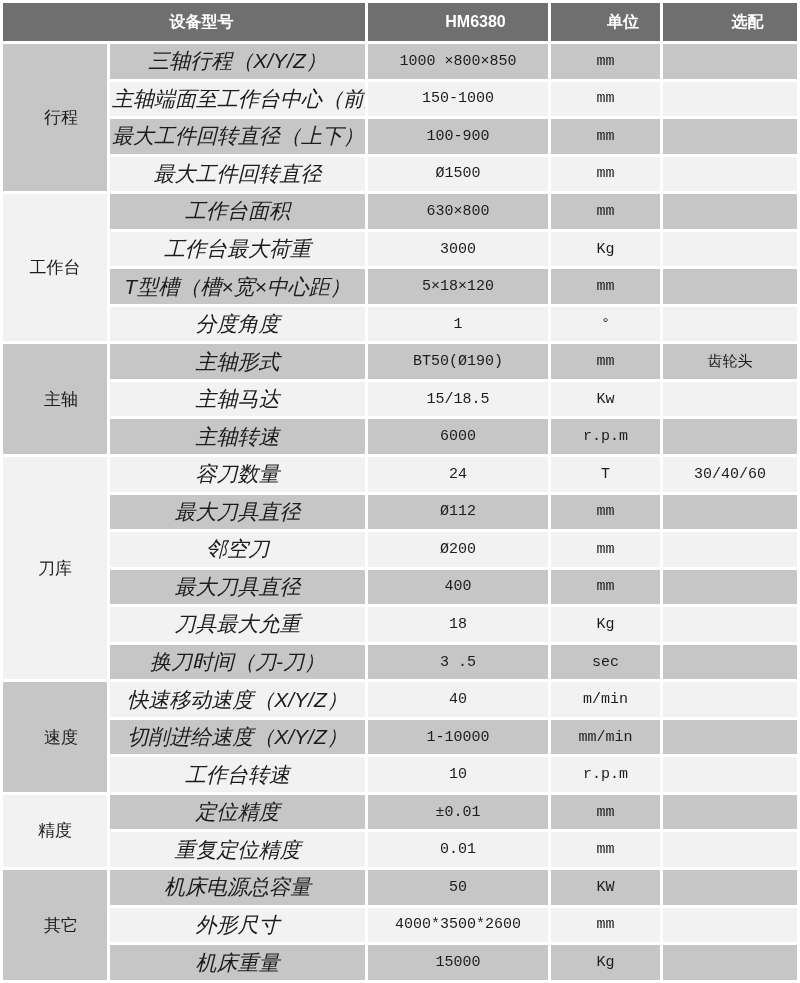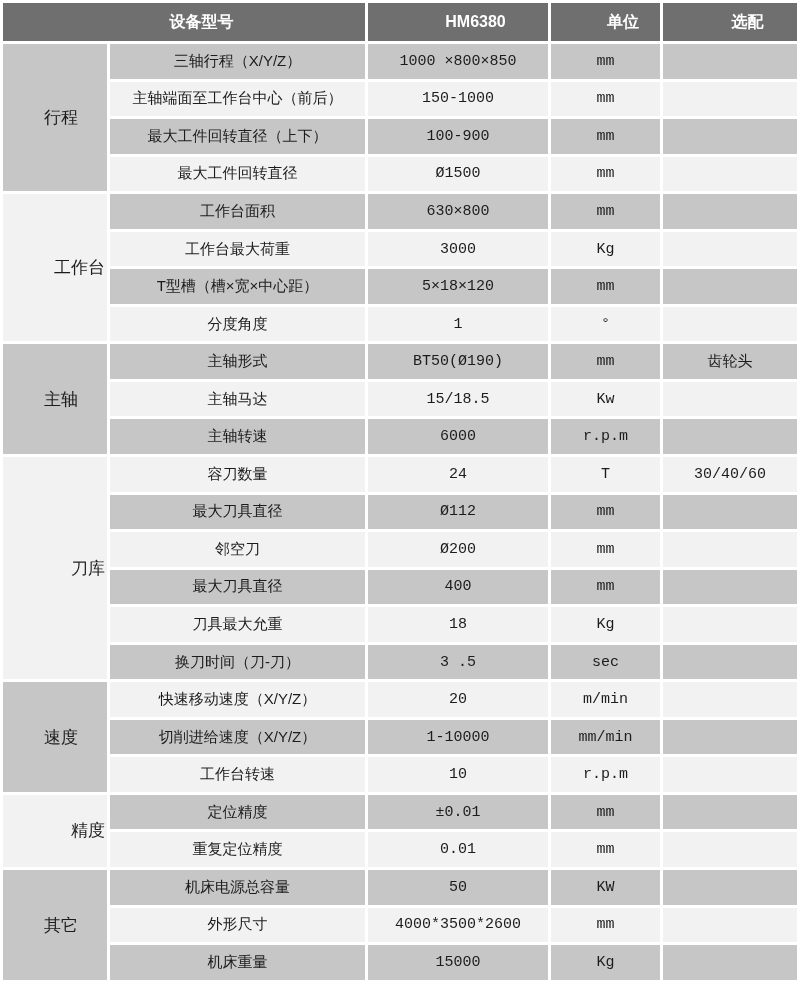--- a/index.html
+++ b/index.html
@@ -32,22 +32,22 @@
     background:var(--header-bg);
     color:var(--header-text);
     font-weight:bold;font-size:16px;
     font-family:"Liberation Sans",sans-serif;
     padding-left:37px;
   }
   .r-gray td{background:var(--row-dark);}
   .r-light td{background:var(--row-light);}
   td.group{font-size:17px;}
   td.g-gray{background:var(--row-dark) !important;padding-left:14px;}
-  td.g-light{background:var(--row-light) !important;text-align:right;}
-  td.label{font-size:15px;}
+  td.g-light{background:var(--row-light) !important;}
+  td.label{font-size:21px;font-style:italic;}
   td.value,td.unit,td.opt{
     font-family:"Liberation Mono","DejaVu Sans Mono",monospace;
     font-size:15px;
   }
 </style>
 </head>
 <body>
 
 <table>
   <colgroup>
@@ -173,21 +173,21 @@
     <tr class="r-gray">
       <td class="label">换刀时间（刀-刀）</td>
       <td class="value">3 .5</td>
       <td class="unit">sec</td>
       <td class="opt"></td>
     </tr>
 
     <tr class="r-light">
       <td class="group g-gray" rowspan="3">速度</td>
       <td class="label">快速移动速度（X/Y/Z）</td>
-      <td class="value">20</td>
+      <td class="value">40</td>
       <td class="unit">m/min</td>
       <td class="opt"></td>
     </tr>
     <tr class="r-gray">
       <td class="label">切削进给速度（X/Y/Z）</td>
       <td class="value">1-10000</td>
       <td class="unit">mm/min</td>
       <td class="opt"></td>
     </tr>
     <tr class="r-light">

